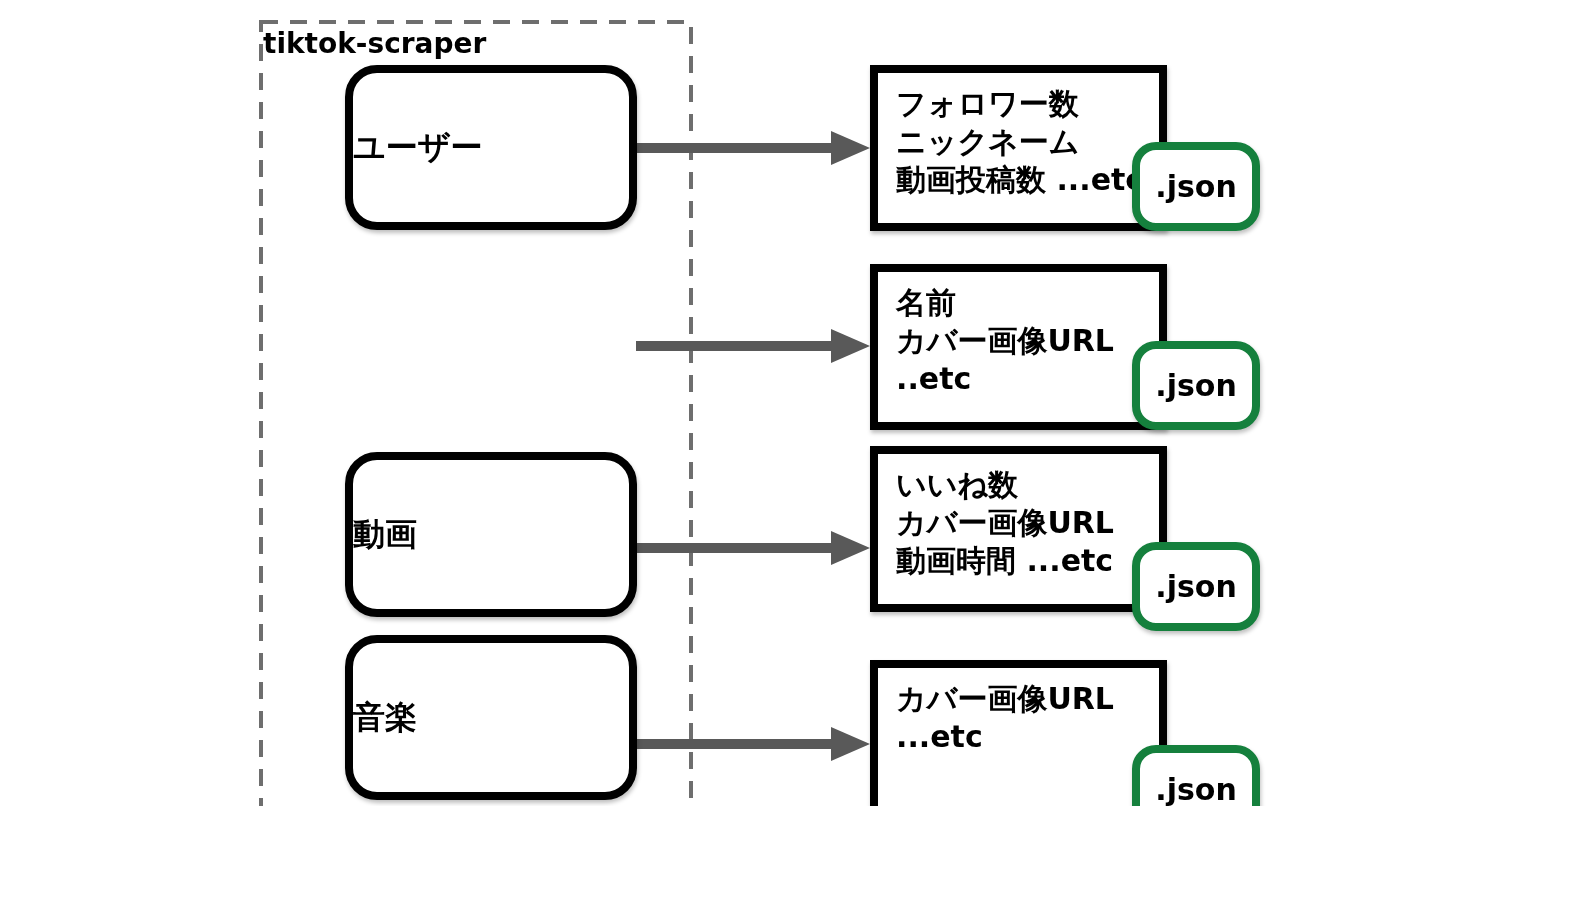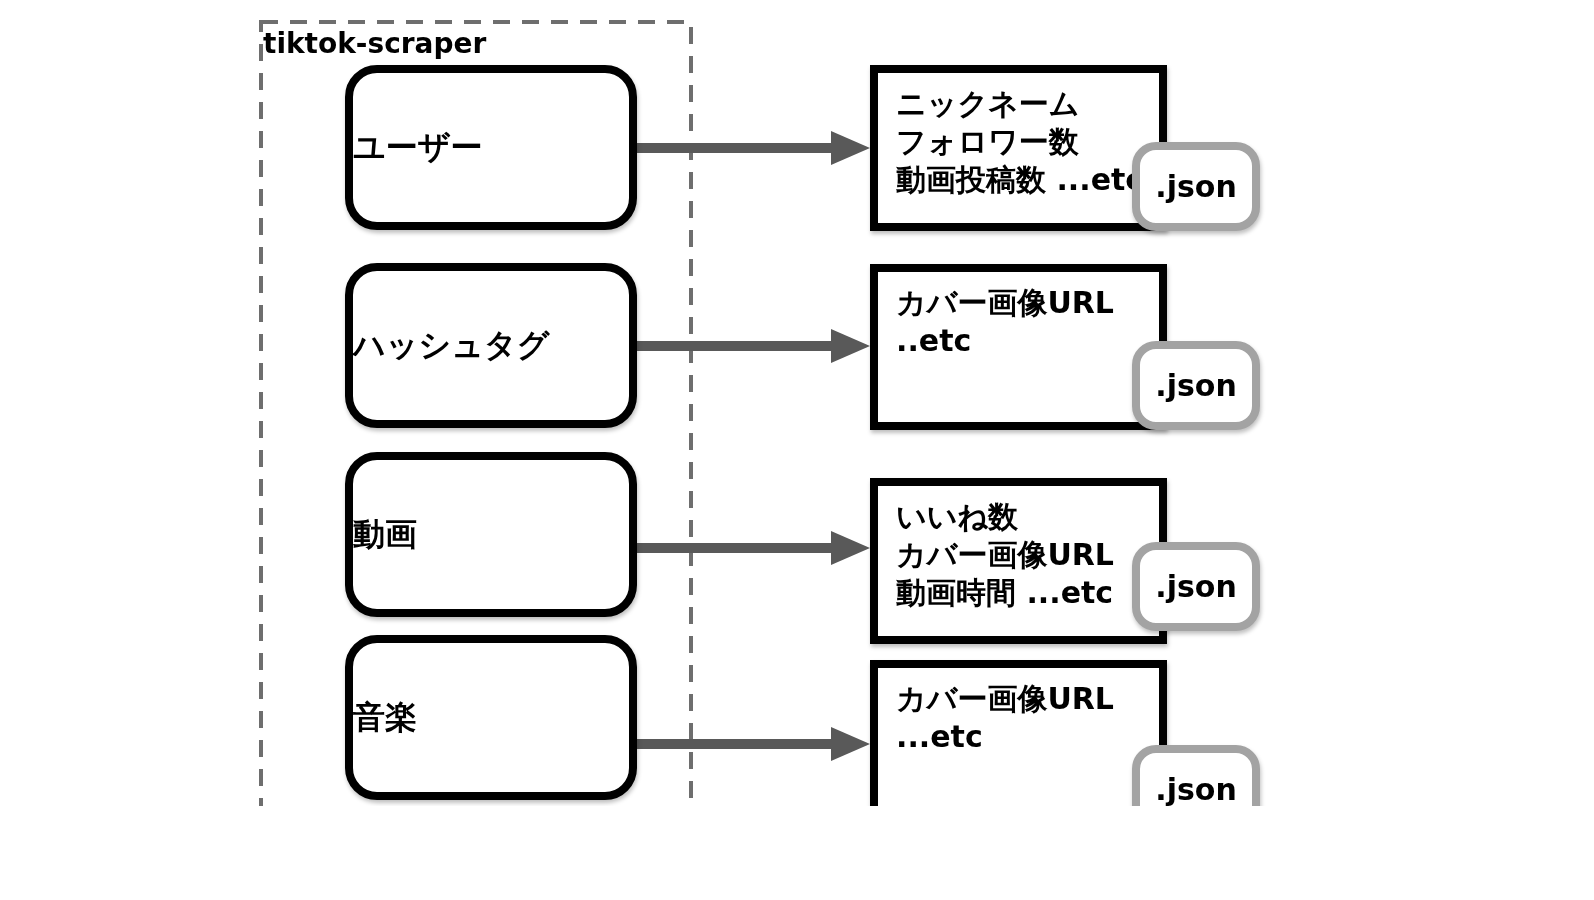--- a/index.html
+++ b/index.html
@@ -70,21 +70,21 @@
     line-height: 38px;
     white-space: nowrap;
   }
   .badge {
     position: absolute;
     left: 1132px;
     width: 128px;
     height: 89px;
     box-sizing: border-box;
     background: #ffffff;
-    border: 8px solid #a3a3a3;
+    border: 8px solid #15803d;
     border-radius: 24px;
     display: flex;
     align-items: center;
     justify-content: center;
     font-size: 30px;
     font-weight: bold;
     color: #000;
     z-index: 5;
     box-shadow: 1px 3px 4px rgba(0,0,0,0.25);
   }
@@ -126,39 +126,37 @@
       <polygon points="831,727 870,744 831,761" stroke="none"></polygon>
     </g>
   </svg>
 
   <div class="ctitle">tiktok-scraper</div>
 
   <div class="lbox" style="top:65px">
     <span>ユーザー</span>
   </div>
   <div class="obox" style="top:65px">
+    <div class="oline">フォロワー数</div>
     <div class="oline">ニックネーム</div>
-    <div class="oline">フォロワー数</div>
     <div class="oline">動画投稿数 ...etc</div>
   </div>
   <div class="badge" style="top:142px">.json</div>
 
-  <div class="lbox" style="top:263px">
-    <span>ハッシュタグ</span>
-  </div>
   <div class="obox" style="top:264px">
+    <div class="oline">名前</div>
     <div class="oline">カバー画像URL</div>
     <div class="oline">..etc</div>
   </div>
   <div class="badge" style="top:341px">.json</div>
 
   <div class="lbox" style="top:452px">
     <span>動画</span>
   </div>
-  <div class="obox" style="top:478px">
+  <div class="obox" style="top:446px">
     <div class="oline">いいね数</div>
     <div class="oline">カバー画像URL</div>
     <div class="oline">動画時間 ...etc</div>
   </div>
   <div class="badge" style="top:542px">.json</div>
 
   <div class="lbox" style="top:635px">
     <span>音楽</span>
   </div>
   <div class="obox" style="top:660px">

